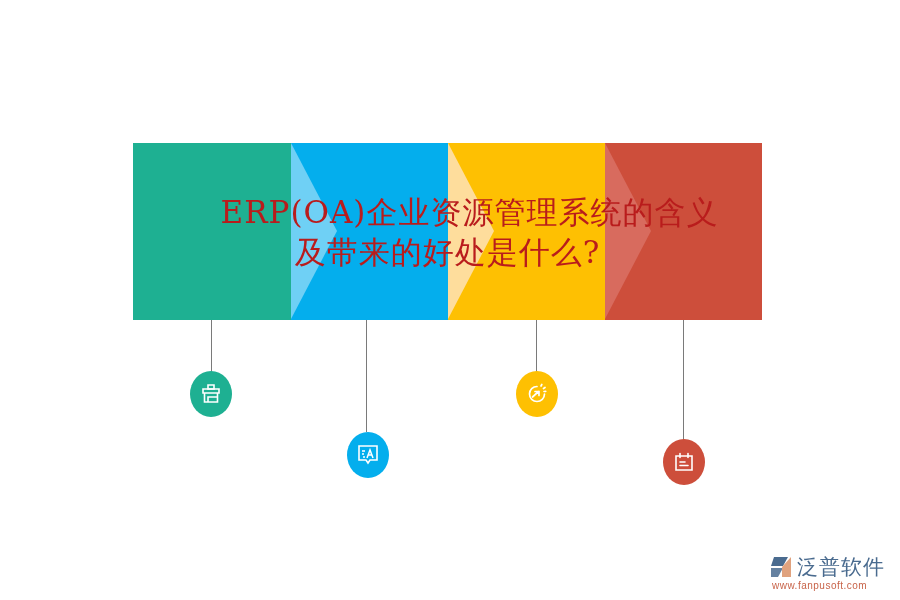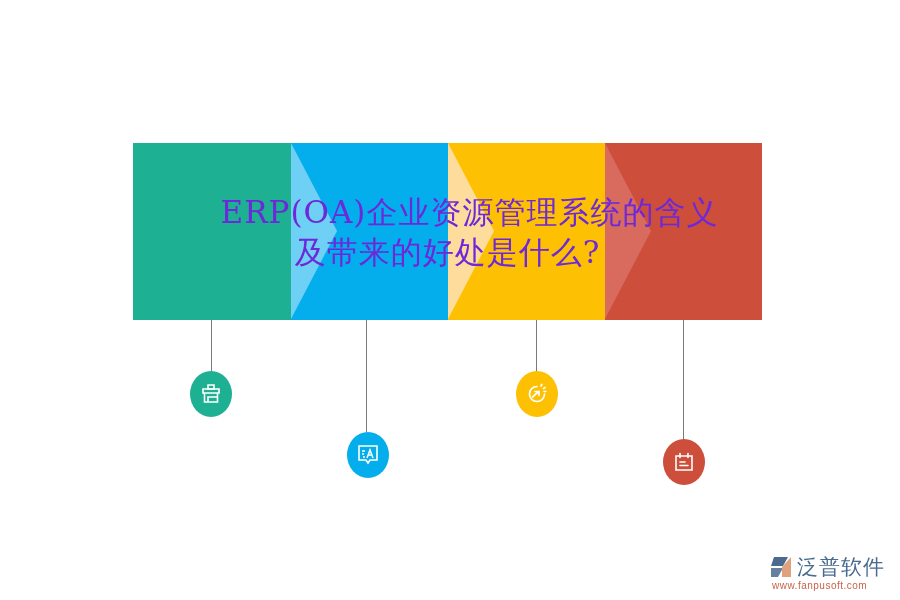--- a/index.html
+++ b/index.html
@@ -40,21 +40,21 @@
     .title {
       position: absolute;
       left: 133px;
       top: 143px;
       width: 629px;
       height: 177px;
       display: flex;
       flex-direction: column;
       align-items: center;
       justify-content: center;
-      color: #6d28d9;
+      color: #b91c1c;
       font-size: 31px;
       line-height: 40px;
       letter-spacing: 1px;
       text-align: center;
       pointer-events: none;
     }
     .title .line1 { margin-left: 44px; }
     .title .line2 { }
     .connector {
       position: absolute;

